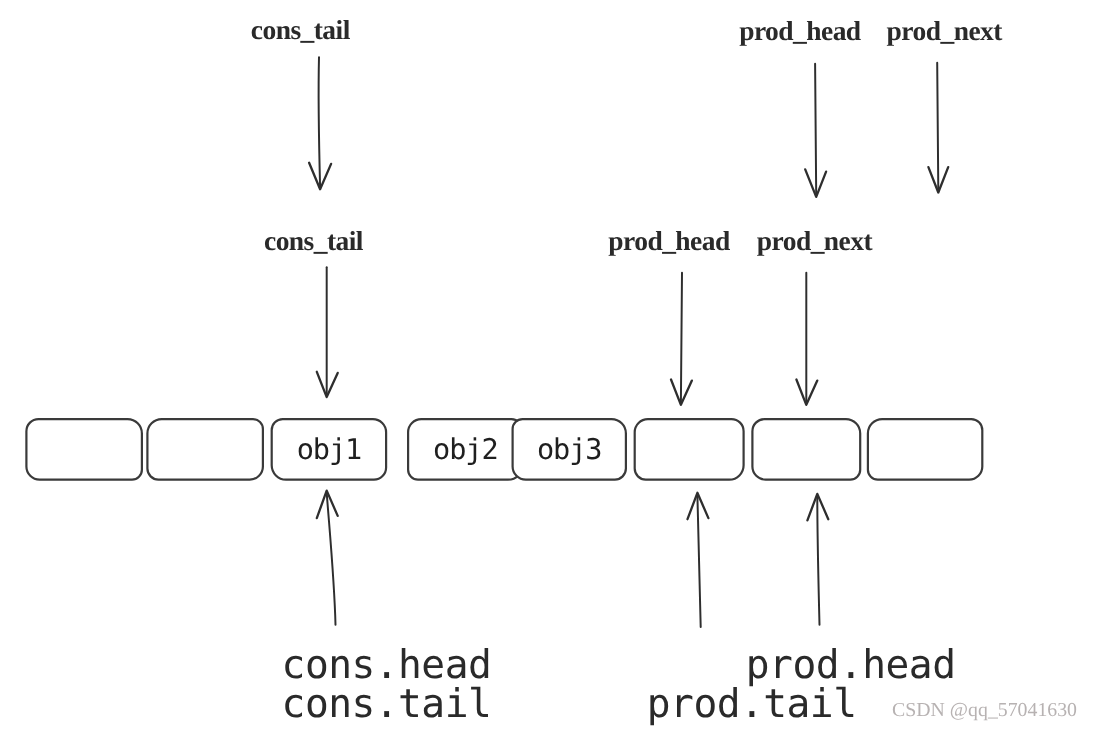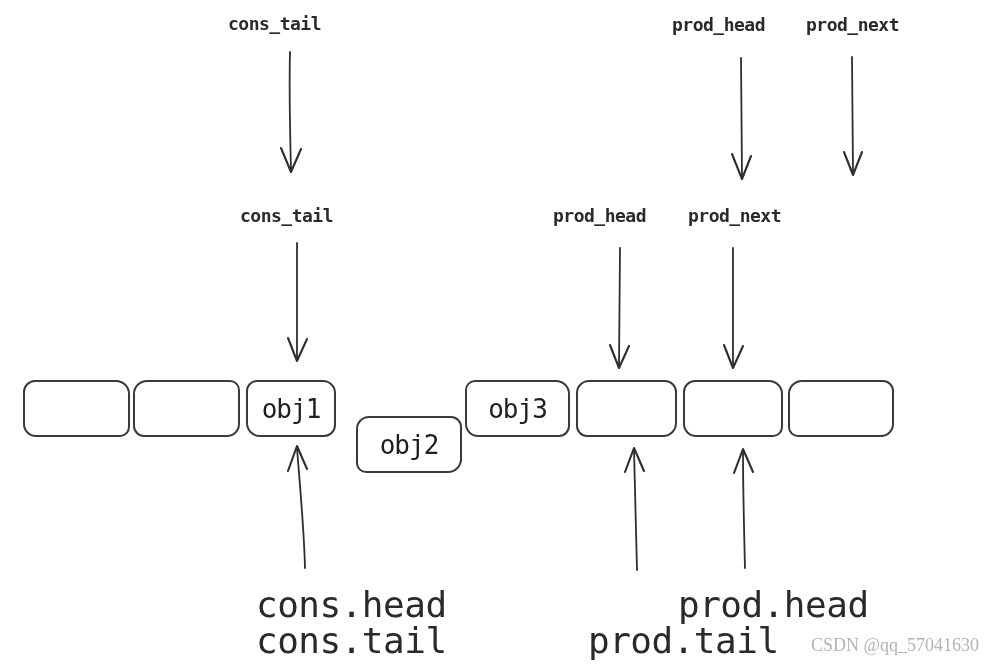--- a/index.html
+++ b/index.html
@@ -15,23 +15,24 @@
     overflow: hidden;
     font-family: "DejaVu Sans Mono", monospace;
   }
   .lbl {
     position: absolute;
     color: #2a2a2a;
     white-space: pre;
     line-height: 1.1;
   }
   .lbl-sm {
-    font-size: 18px;
+    font-size: 25px;
     font-weight: 600;
     letter-spacing: -0.5px;
+    font-family: Liberation Serif, serif;
   }
   .lbl-lg {
     font-size: 36px;
     font-weight: 500;
     letter-spacing: -0.5px;
   }
   .cell {
     position: absolute;
     top: 380px;
     height: 57px;
@@ -83,24 +84,24 @@
   <div class="lbl lbl-sm" style="left:240px; top:206px;">cons_tail</div>
   <div class="lbl lbl-sm" style="left:553px; top:206px;">prod_head</div>
   <div class="lbl lbl-sm" style="left:688px; top:206px;">prod_next</div>
 
   <div class="cell" style="left:23px;  width:107px; border-radius:12px 14px 10px 13px;">
     <span></span>
   </div>
   <div class="cell" style="left:133px; width:107px; border-radius:14px 10px 13px 11px;">
     <span></span>
   </div>
-  <div class="cell" style="left:246px; width:90px; border-radius:11px 13px 12px 14px;">
+  <div class="cell" style="left:246px; width:106px; border-radius:11px 13px 12px 14px;">
     <span>obj1</span>
   </div>
-  <div class="cell" style="left:356px; width:106px; border-radius:13px 11px 14px 10px;margin-top:36px;">
+  <div class="cell" style="left:370px; width:106px; border-radius:13px 11px 14px 10px;">
     <span>obj2</span>
   </div>
   <div class="cell" style="left:465px; width:105px; border-radius:10px 14px 11px 13px;">
     <span>obj3</span>
   </div>
   <div class="cell" style="left:576px; width:101px; border-radius:13px 12px 14px 11px;">
     <span></span>
   </div>
   <div class="cell" style="left:683px; width:100px; border-radius:12px 14px 10px 13px;">
     <span></span>

